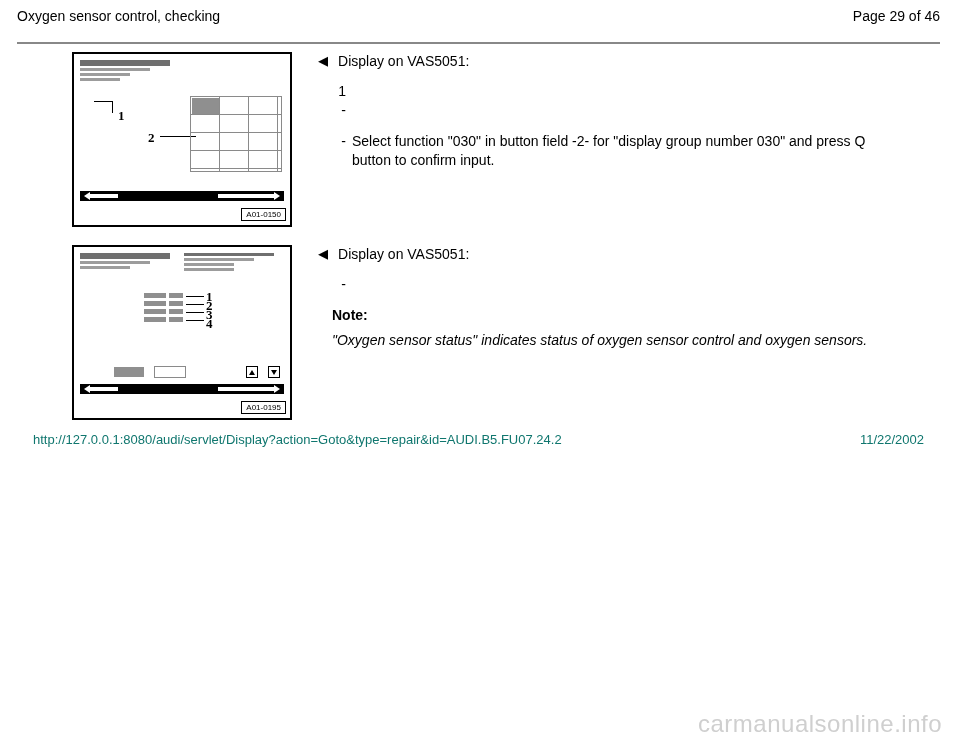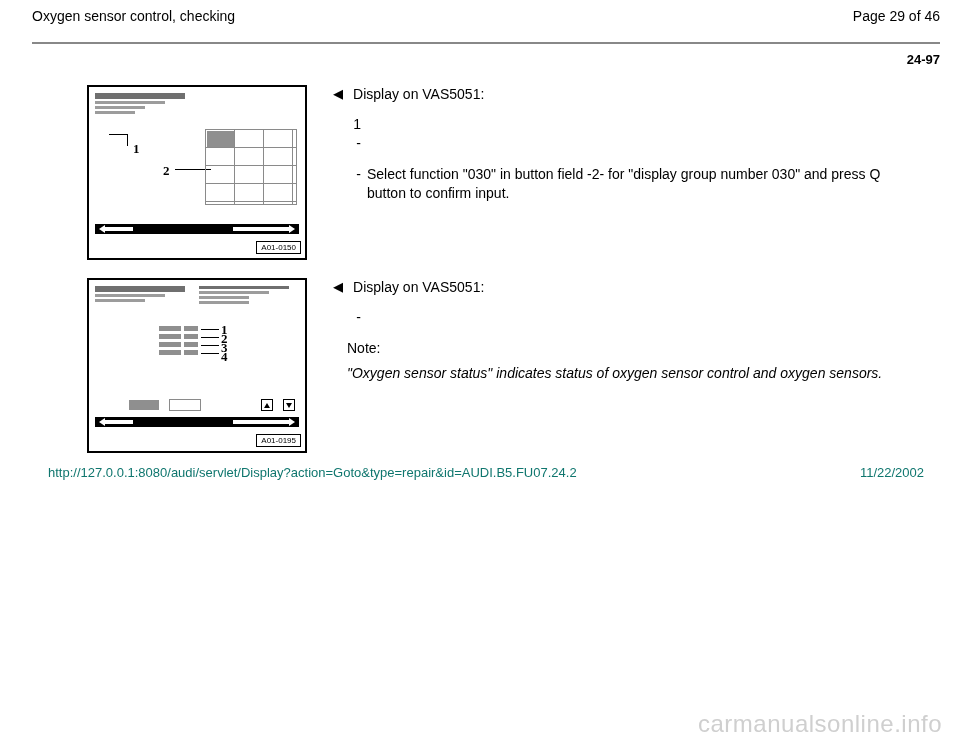--- a/index.html
+++ b/index.html
@@ -11,21 +11,21 @@
     width: 960px;
     height: 742px;
     position: relative;
     overflow: hidden;
   }
   .page {
     position: relative;
     width: 960px;
     height: 742px;
     box-sizing: border-box;
-    padding: 8px 20px 0 32px;
+    padding: 8px 20px 0 17px;
   }
   .topbar {
     display: flex;
     justify-content: space-between;
     font-size: 14px;
     padding-bottom: 18px;
   }
   .hr {
     border-top: 2px solid #888;
     margin: 0 0 8px 0;
@@ -164,21 +164,21 @@
     position: relative;
     top: -2px;
   }
   .steps { margin: 0; padding: 0; list-style: none; }
   .steps li {
     display: flex;
     gap: 6px;
     margin: 4px 0 12px 14px;
   }
   .steps li .m { flex: 0 0 14px; text-align: right; }
-  .note-label { font-weight: normal; margin: 10px 0 6px 14px; }
+  .note-label { font-weight: bold; margin: 10px 0 6px 14px; }
   .note-text { font-style: italic; margin-left: 14px; }
   
   .footer {
     position: absolute;
     left: 0; right: 0; bottom: 6px;
     font-size: 13px;
     display: flex;
     justify-content: space-between;
     padding: 0 16px;
     color: #0f766e;
@@ -202,21 +202,20 @@
 
 <div class="page">
 
   <div class="topbar">
     <div>Oxygen sensor control, checking</div>
     <div>Page 29 of 46</div>
   </div>
 
   <div class="hr"></div>
 
-  <div class="pagecode">24-97</div>
 
   <div class="row">
     <div class="figbox">
       <div class="hdr">
         <div class="col">
           <div class="bar d h6 w90"></div>
           <div class="bar w70"></div>
           <div class="bar w50"></div>
           <div class="bar w40"></div>
         </div>

